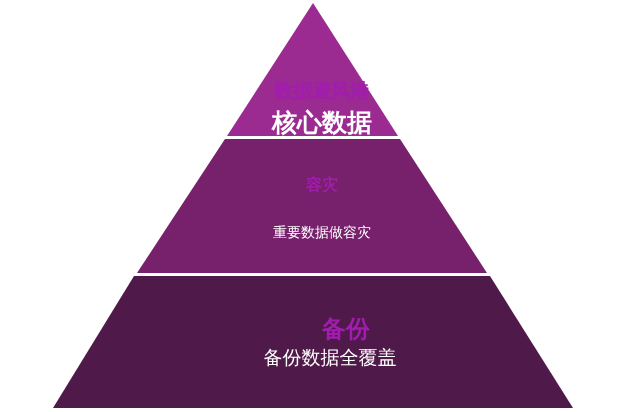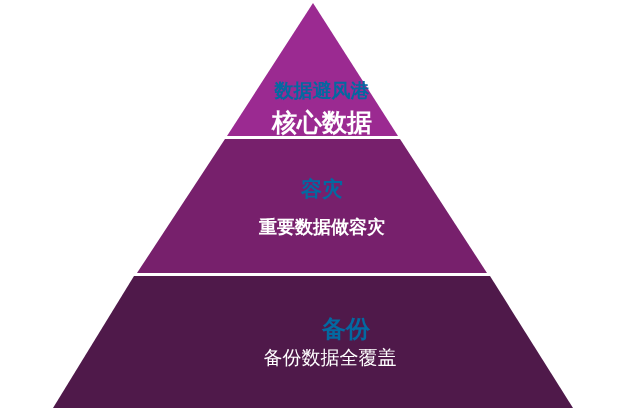--- a/index.html
+++ b/index.html
@@ -1,31 +1,31 @@
 <!DOCTYPE html>
 <html><head>
   <meta charset="utf-8">
   <style>
     html, body { margin:0; padding:0; background:#ffffff; }
     body { width:644px; height:412px; position:relative; overflow:hidden;
            font-family: "DejaVu Sans", "Liberation Sans", sans-serif; }
     svg.pyr { position:absolute; left:0; top:0; }
     .lbl { position:absolute; left:0; width:644px; text-align:center; white-space:nowrap; }
-    .title { color:#0369a1; font-weight:bold; }
+    .title { color:#a21caf; font-weight:bold; }
     .sub { color:#FFFFFF; }
   </style>
 </head>
 <body>
 
 <svg class="pyr" width="644" height="412" viewBox="0 0 644 412">
   <polygon points="313,3 398,136 227,136" fill="#9B2A91"></polygon>
   <polygon points="225,139 400,139 487,273 137,273" fill="#77206C"></polygon>
   <polygon points="134,276 490,276 573,408 53,408" fill="#4F194A"></polygon>
 </svg>
 
 <div class="lbl title" style="top:78px; font-size:19px;">数据避风港</div>
 <div class="lbl sub" style="top:106px; font-size:25px; font-weight:bold;">核心数据</div>
 
-<div class="lbl title" style="top:175px; font-size:21px;">容灾</div>
-<div class="lbl sub" style="top:215px; font-size:18px;font-weight:bold;">重要数据做容灾</div>
+<div class="lbl title" style="top:175px; font-size:16px;">容灾</div>
+<div class="lbl sub" style="top:224px; font-size:14px;">重要数据做容灾</div>
 
 <div class="lbl title" style="top:313px; font-size:24px;padding-left:24px;">备份</div>
 <div class="lbl sub" style="top:345px; font-size:19px;padding-left:8px;">备份数据全覆盖</div>
 
 </body></html>

